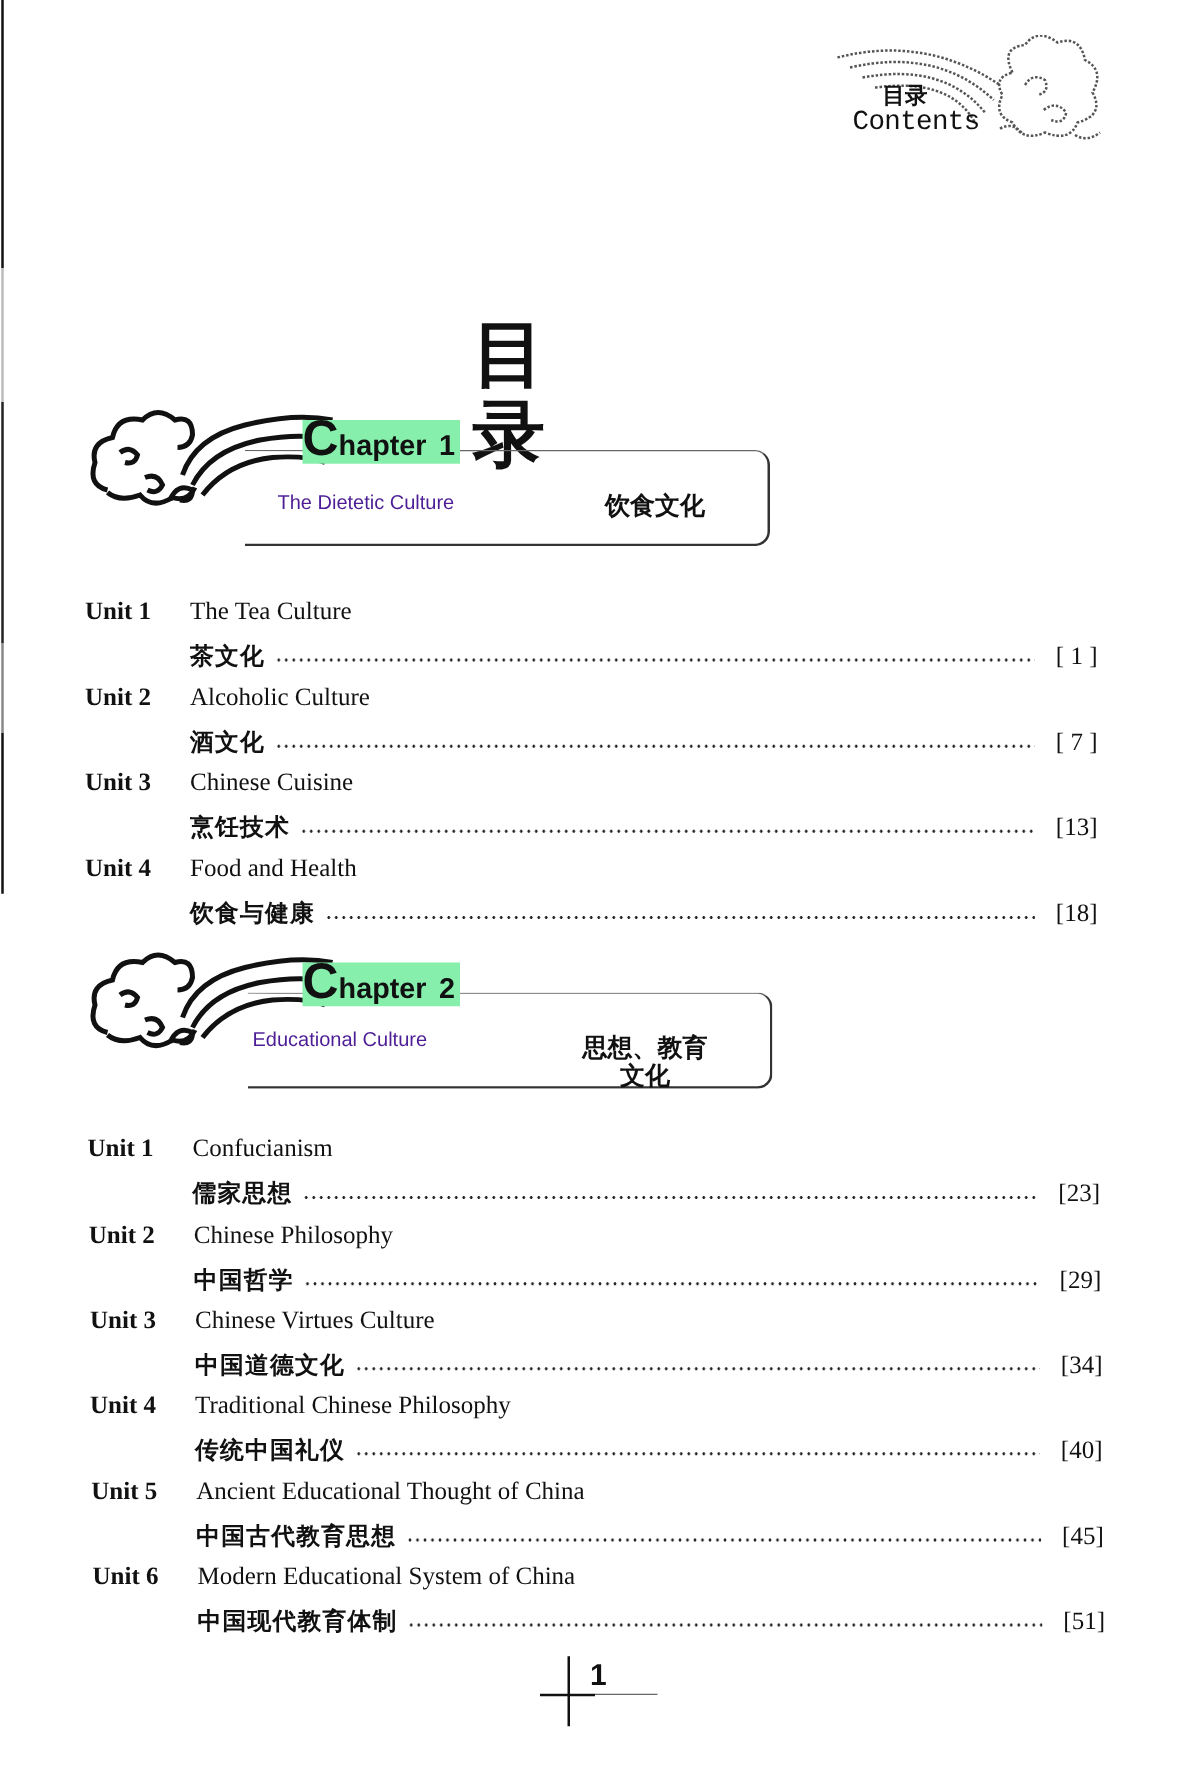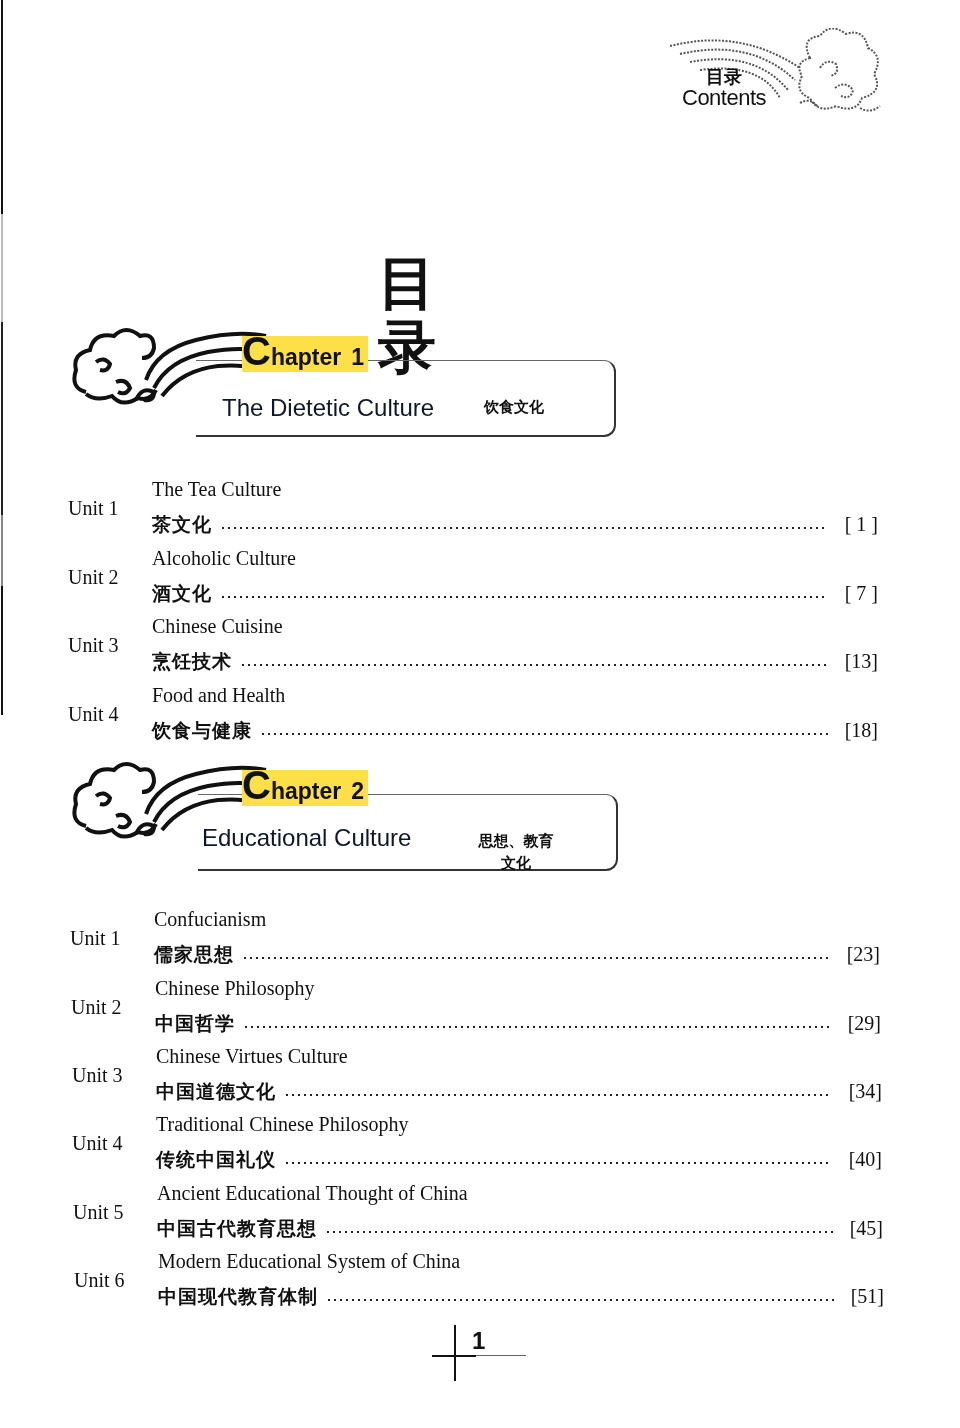--- a/index.html
+++ b/index.html
@@ -11,53 +11,53 @@
     .binding-edge {
       position: absolute; left: 1px; top: 0; width: 2px; height: 715px;
       background: linear-gradient(#111 0 30%, #bbb 30% 45%, #222 45% 72%, #888 72% 82%, #111 82% 100%);
     }
     
     .corner { position: absolute; left: 660px; top: 28px; width: 230px; height: 100px; }
     .corner svg { position: absolute; left: 0; top: 0; }
     .corner-cn { position: absolute; left: 46px; top: 40px; font-size: 18px; font-weight: bold;
       font-family: "DejaVu Sans", sans-serif; line-height: 18px; }
     .corner-en { position: absolute; left: 22px; top: 58px; font-size: 22px;
-      font-family: Liberation Sans, sans-serif; letter-spacing: -0.5px; line-height: 24px; }
+      font-family: Liberation Mono, monospace; letter-spacing: -0.5px; line-height: 24px; }
 
     .page-title {
       position: absolute; left: 378px; top: 212px; width: 210px;
       font-size: 58px; font-weight: bold; letter-spacing: 70px;
       font-family: "DejaVu Serif", serif; line-height: 64px;
     }
 
     
     .chapter { position: absolute; left: 66px; width: 560px; height: 120px; }
     .chapter .cloud { position: absolute; left: 0; top: 0; }
     .chapter .box {
       position: absolute; left: 130px; top: 38px; width: 418px; height: 74px;
       border-top: 1px solid #666; border-right: 2px solid #333; border-bottom: 2px solid #333;
       border-radius: 0 12px 12px 0;
     }
     .chapter .chap-label {
-      position: absolute; left: 176px; top: 14px; background: #fde047; padding-right: 4px;
+      position: absolute; left: 176px; top: 14px; background: #86efac; padding-right: 4px;
       font-family: "Liberation Sans", sans-serif; font-weight: bold; font-size: 23px; line-height: 30px;
     }
     .chapter .chap-label .big-c { font-size: 40px; font-weight: 900; line-height: 30px; }
     .chapter .chap-num { margin-left: 10px; }
     .chapter .chap-title-en {
-      position: absolute; font-family: "Liberation Sans", sans-serif; font-size: 24px; color: #0f172a;
+      position: absolute; font-family: "Liberation Sans", sans-serif; font-size: 16px; color: #4c1d95;
     }
     .chapter .chap-title-cn {
-      position: absolute; font-family: Liberation Serif, serif; font-weight: bold; font-size: 15px;
+      position: absolute; font-family: Liberation Mono, monospace; font-weight: bold; font-size: 20px;
       line-height: 22px; text-align: center;
     }
 
     
     .unit { position: absolute; left: 68px; width: 820px; }
-    .unit .u-label { position: absolute; left: 0; top: 0; font-weight: normal; font-size: 20px; margin-top: 19px; }
+    .unit .u-label { position: absolute; left: 0; top: 0; font-weight: bold; font-size: 20px; }
     .unit .u-title { position: absolute; left: 84px; top: 0; font-weight: normal; font-size: 20px; white-space: nowrap; }
     .unit .u-cn-row { position: absolute; left: 84px; top: 34px; width: 726px; height: 26px; display: flex; align-items: baseline; }
     .unit .u-cn { font-family: "DejaVu Sans", sans-serif; font-weight: bold; font-size: 19px; white-space: nowrap; letter-spacing: 1px; }
     .unit .u-dots {
       flex: 1; margin: 0 10px 0 8px; height: 4px; align-self: center; margin-top: 6px;
       background-image: radial-gradient(circle, #222 1px, transparent 1.3px);
       background-size: 6px 4px; background-repeat: repeat-x;
     }
     .unit .u-page { font-size: 20px; white-space: nowrap; min-width: 40px; text-align: right; }
 

